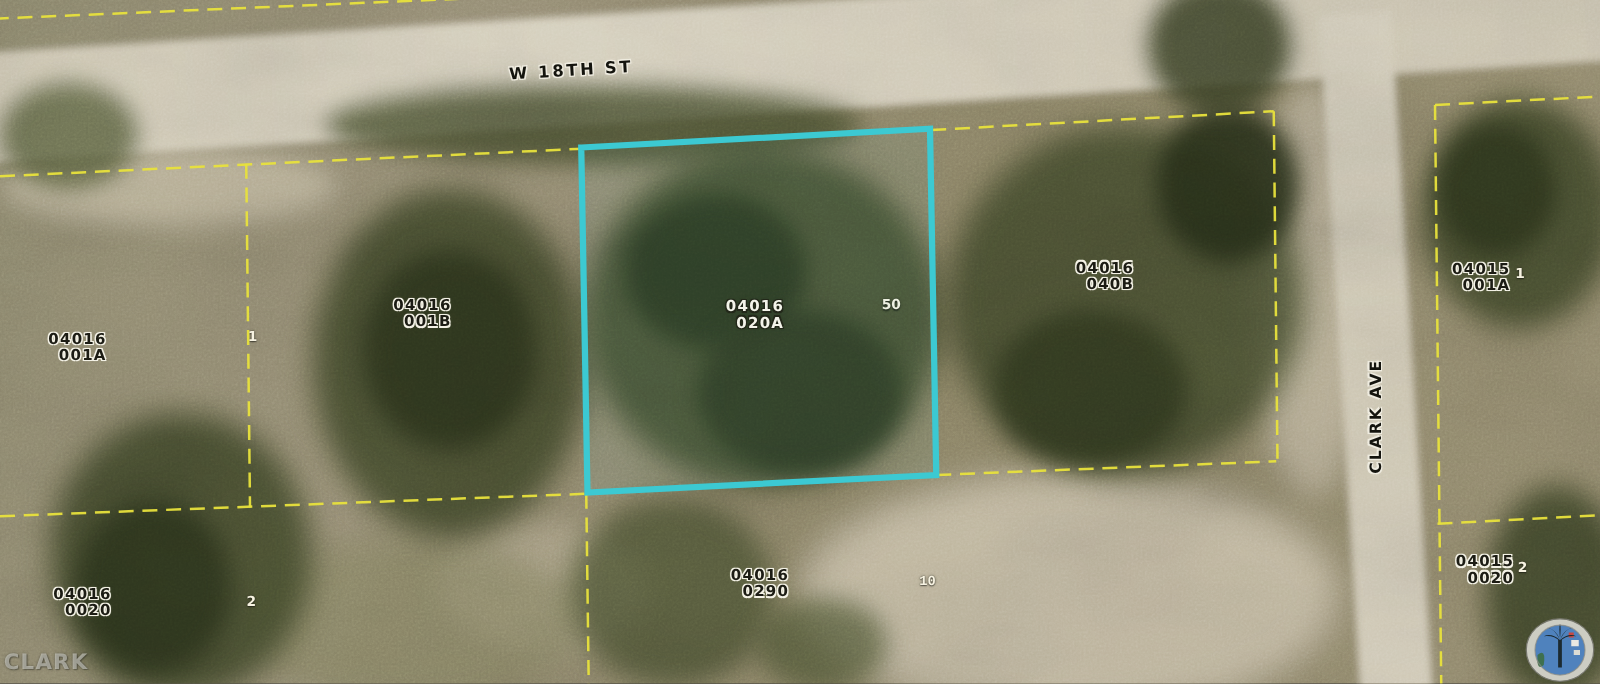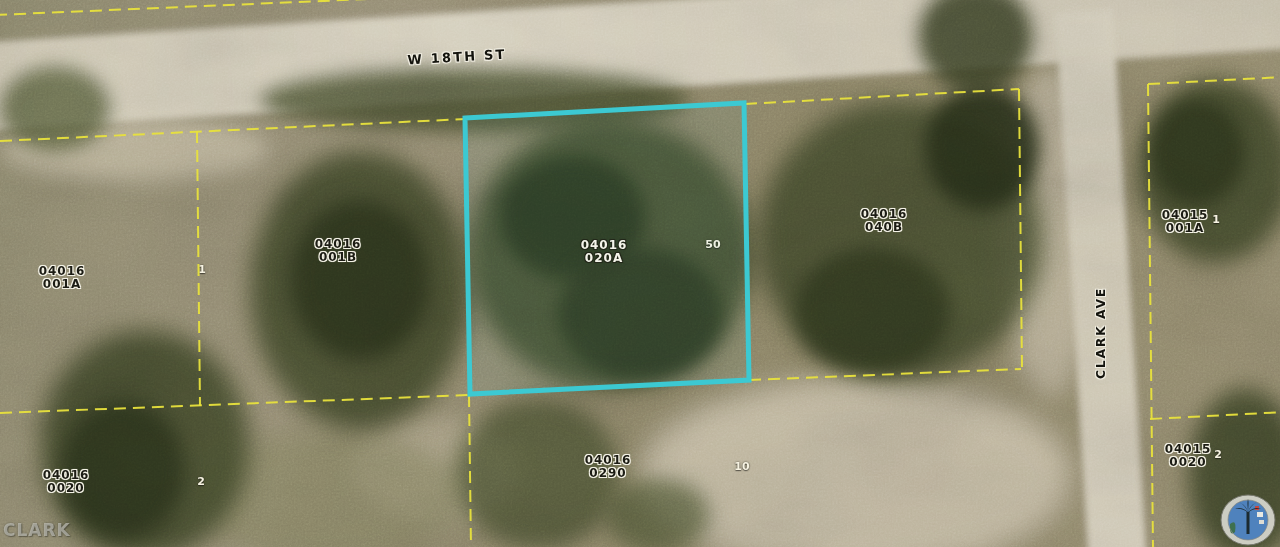--- a/index.html
+++ b/index.html
@@ -9,21 +9,21 @@
     background:linear-gradient(105deg,#8f8a6f 0%,#9a9178 28%,#8e8668 58%,#978e72 100%);
   }
   .blob{position:absolute;border-radius:50%;}
   .road{position:absolute;background:linear-gradient(90deg,#cfc8b4,#dad4c2 35%,#d2cbb8 70%,#ccc5b1);filter:blur(3px);}
   .noise{position:absolute;left:0;top:0;width:1280px;height:547px;pointer-events:none;}
   #overlay{position:absolute;left:0;top:0;z-index:6;}
   #overlay path{fill:none;stroke-width:2;stroke-dasharray:12 7;opacity:.95;}
   #overlay polygon{stroke-width:5;fill:rgba(60,201,210,0.05);stroke-linejoin:miter;}
   .plabel{
     position:absolute;z-index:7;transform:translate(-50%,-50%);
-    display:flex;flex-direction:column;align-items:center;
+    display:flex;flex-direction:column;align-items:flex-end;
     font-weight:bold;font-size:12px;line-height:13px;letter-spacing:1px;
     color:#1c1c14;
     text-shadow:-1px -1px 0 #f4f2e6,1px -1px 0 #f4f2e6,-1px 1px 0 #f4f2e6,1px 1px 0 #f4f2e6,0 0 2px #f4f2e6;
     white-space:nowrap;
   }
   .plabel.light{
     color:#f4f4ea;
     text-shadow:-1px -1px 0 #23281a,1px -1px 0 #23281a,-1px 1px 0 #23281a,1px 1px 0 #23281a,0 0 2px #23281a;
   }
   .lot{
@@ -89,21 +89,21 @@
     <filter id="fine">
         <feTurbulence type="fractalNoise" baseFrequency="0.55" numOctaves="2" seed="3"></feTurbulence>
         <feColorMatrix type="saturate" values="0"></feColorMatrix>
       </filter>
     <rect width="1280" height="547" filter="url(#fine)"></rect>
   </svg>
 
   <span class="lot" style="left:202px;top:269px;">1</span>
   <span class="lot" style="left:201px;top:481px;">2</span>
   <span class="lot" style="left:713px;top:244px;">50</span>
-  <span class="lot" style="left:742px;top:466px;">10</span>
+  <span class="lot" style="left:742px;top:466px;font-family:Liberation Mono, monospace;">10</span>
   <span class="lot" style="left:1216px;top:219px;">1</span>
   <span class="lot" style="left:1218px;top:454px;">2</span>
 
   <svg id="overlay" width="1280" height="547">
     <g stroke="#E8E23C">
       <path d="M-5 15 L438 -4"></path>
       <path d="M0 141 L466 119"></path>
       <path d="M197 131 L200 406"></path>
       <path d="M0 413 L469 395"></path>
       <path d="M749 380 L1021 369"></path>

